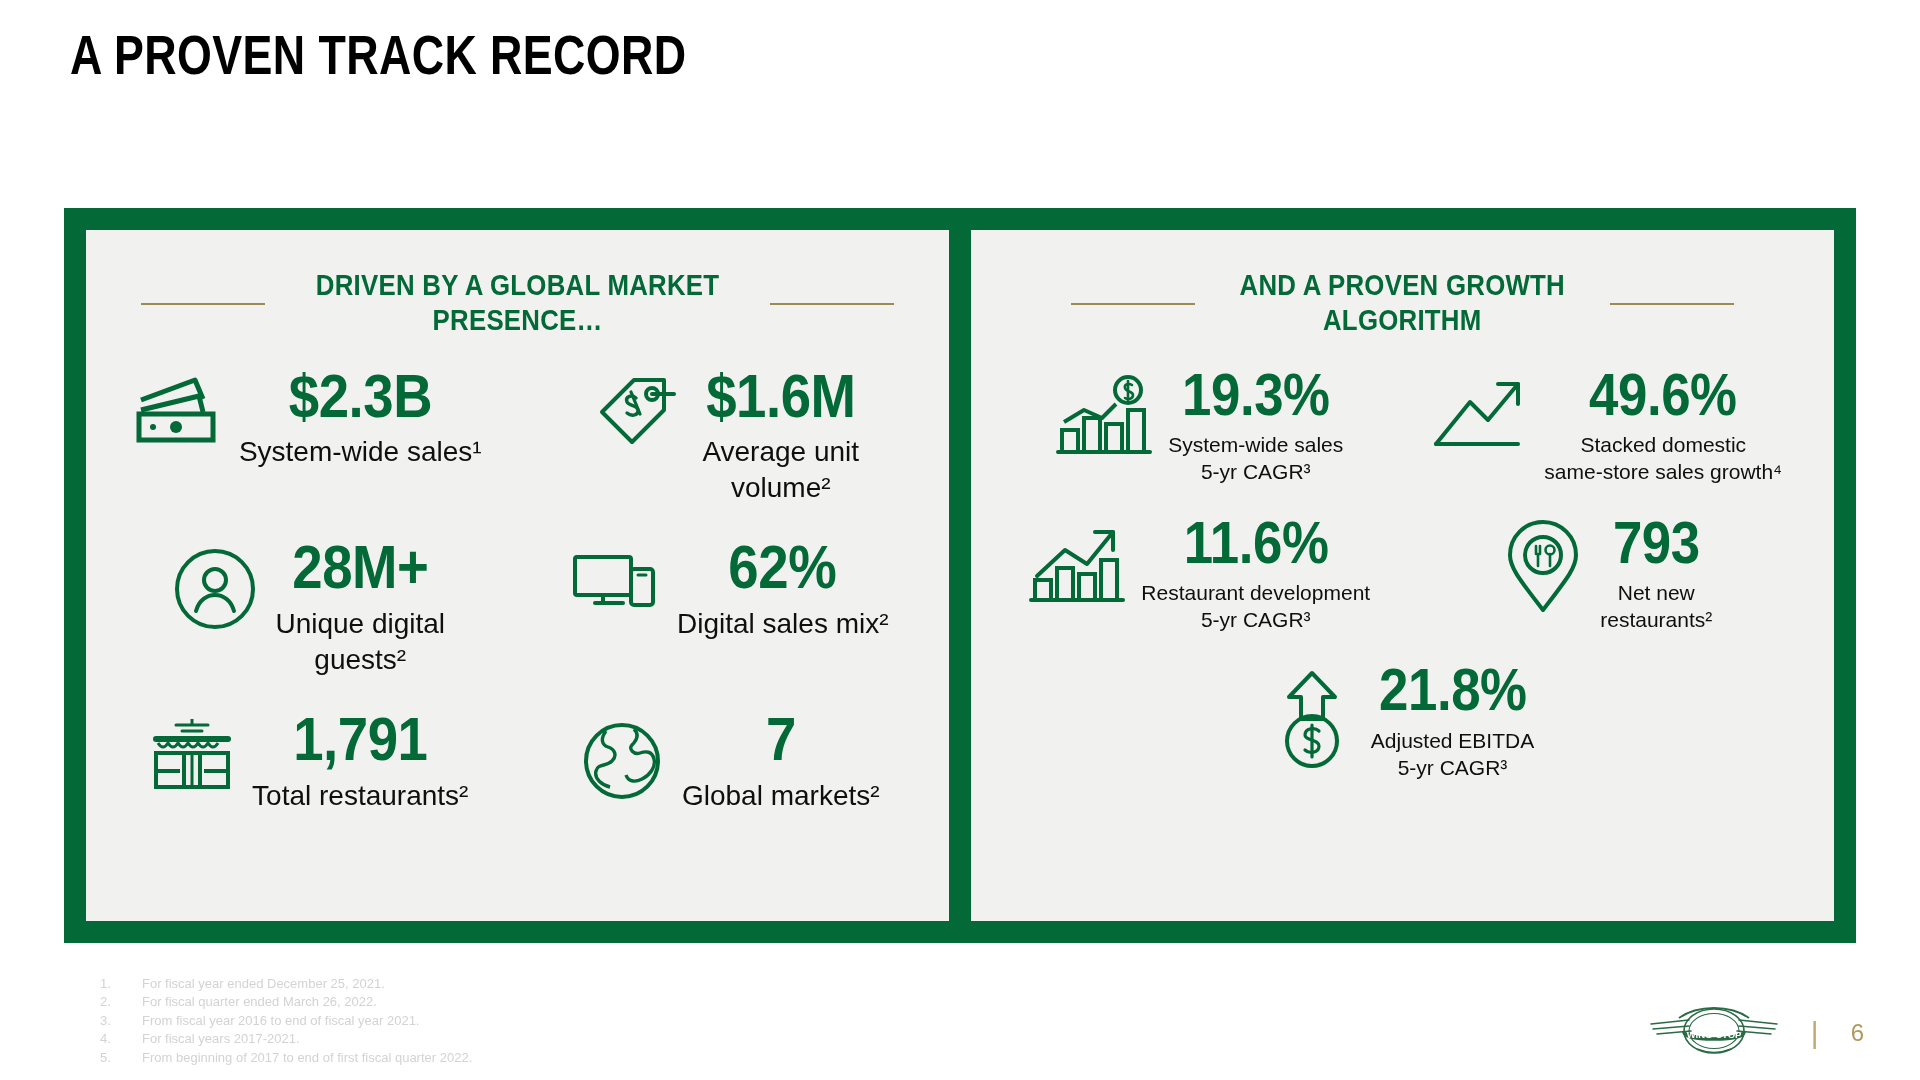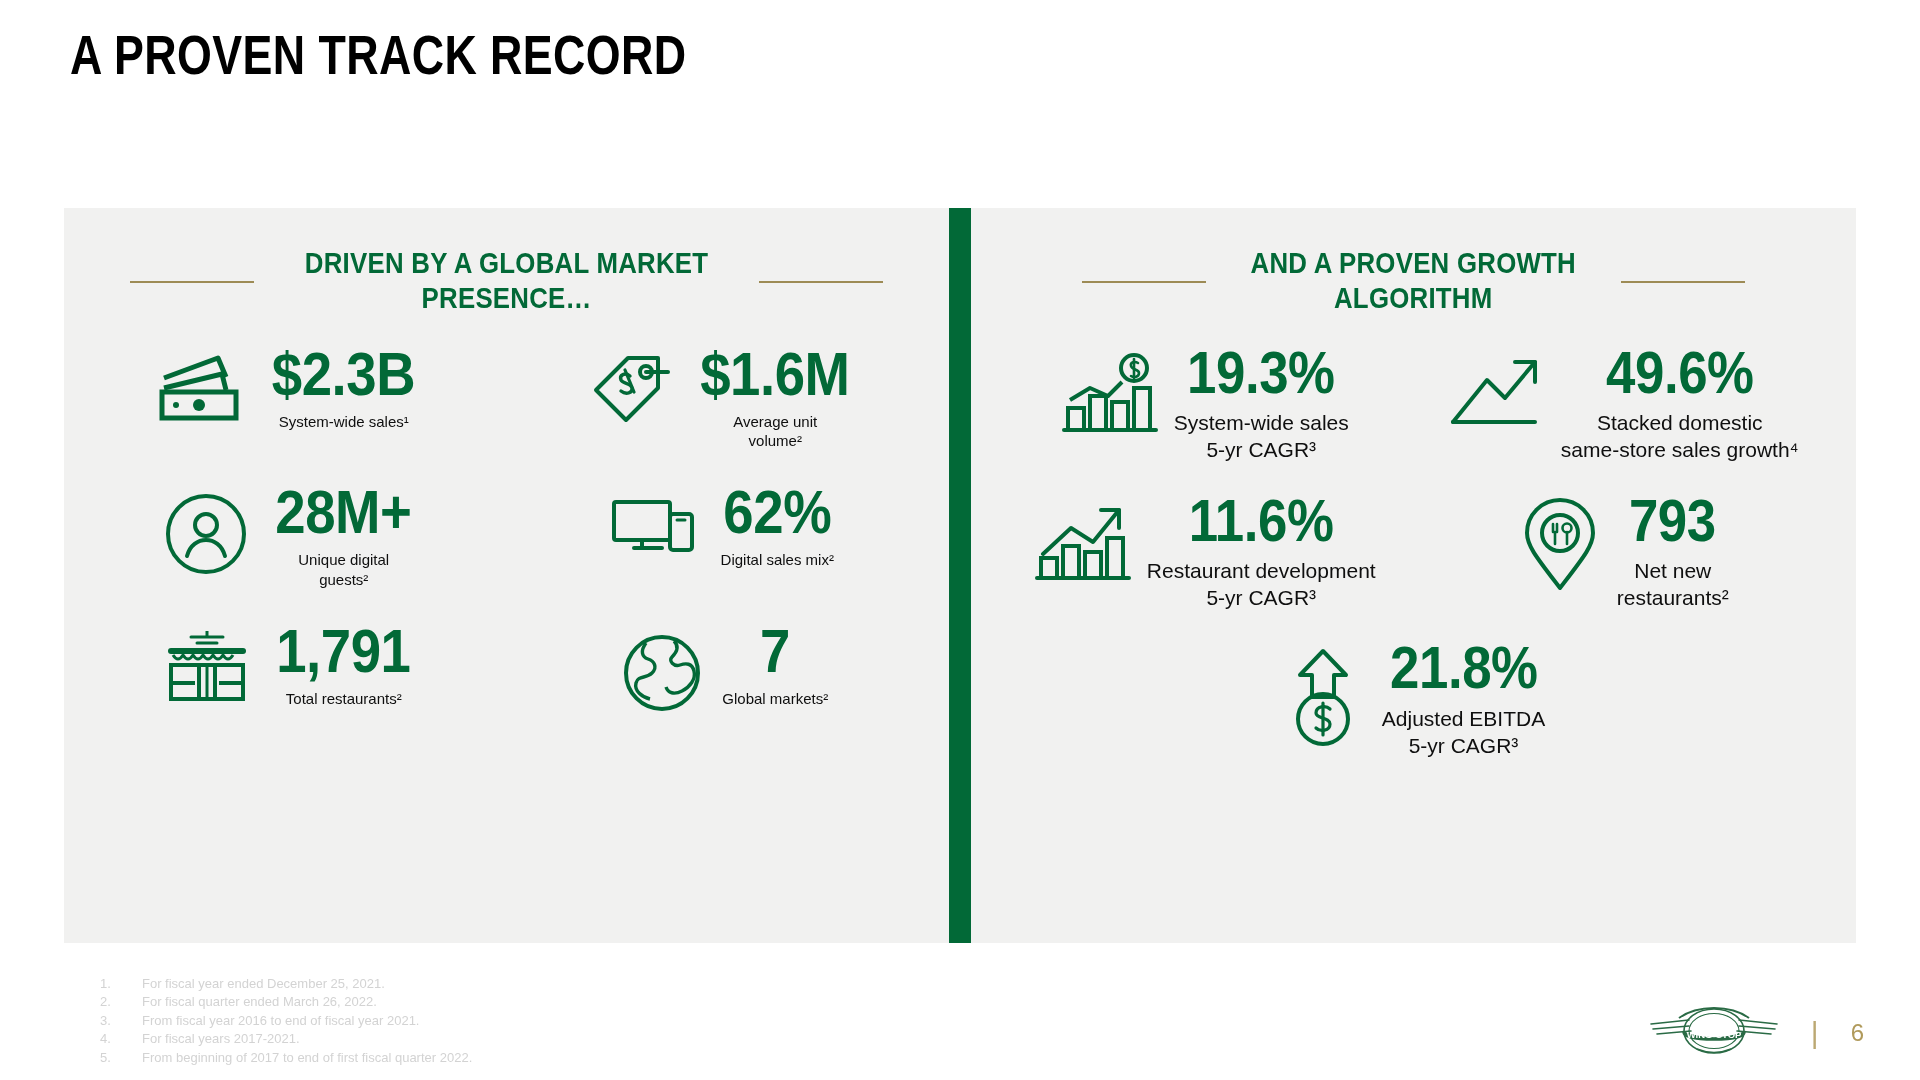--- a/index.html
+++ b/index.html
@@ -33,20 +33,21 @@
   
   #panel-frame {
     position: absolute;
     left: 64px;
     top: 208px;
     width: 1792px;
     height: 735px;
     background: #026937;
     box-sizing: border-box;
     display: flex;
+    padding: 22px;
     gap: 22px;
   }
   .panel {
     background: #f1f1f0;
     flex: 1 1 0;
     position: relative;
     box-sizing: border-box;
     padding: 32px 26px 20px 26px;
   }
 
@@ -111,21 +112,21 @@
     font-weight: bold;
     font-size: 62px;
     line-height: 1.02;
     letter-spacing: -0.5px;
     font-family: "Liberation Sans Narrow", "Liberation Sans", sans-serif;
     transform: scaleX(0.88);
     white-space: nowrap;
   }
   .stat-label {
     color: #0f0f0f;
-    font-size: 15px;
+    font-size: 28px;
     line-height: 1.28;
     text-align: center;
     margin-top: 7px;
     white-space: pre-line;
   }
 
   
   .right-grid .stat-value { font-size: 60px; }
   .right-grid .stat-label { font-size: 21px; }
 

